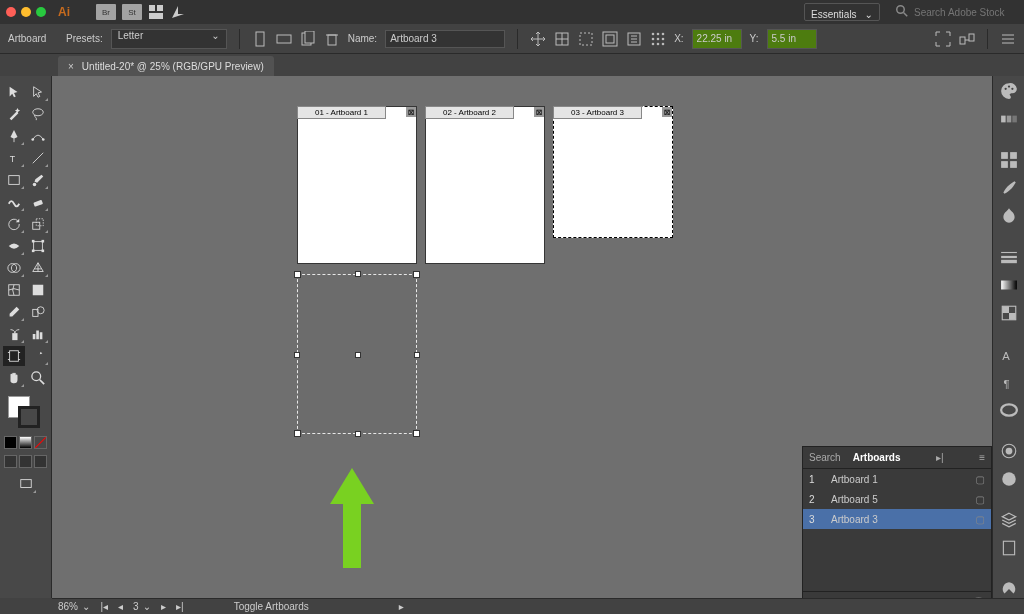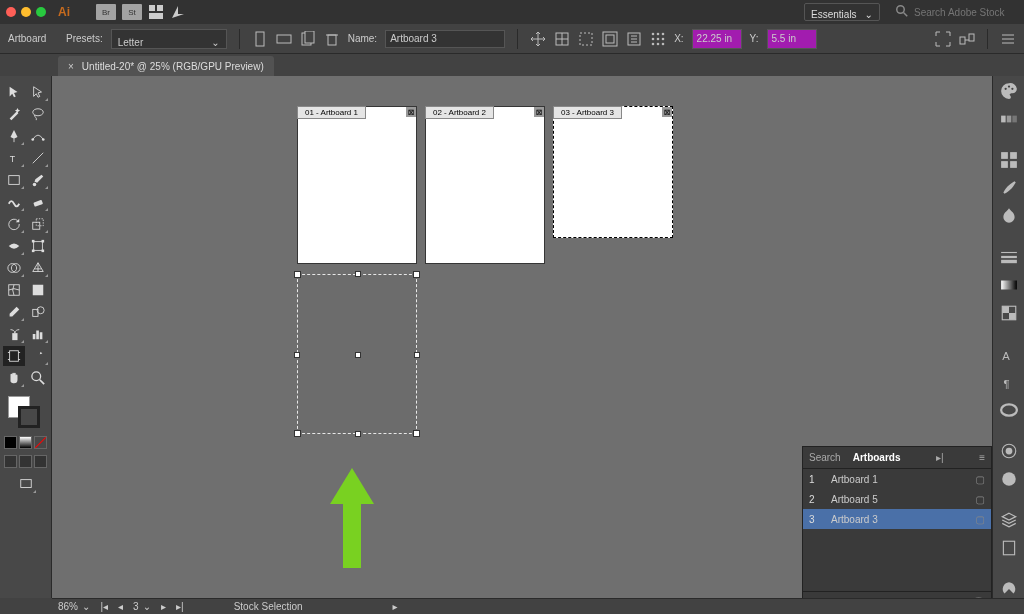--- a/index.html
+++ b/index.html
@@ -9,25 +9,25 @@
 .dot{width:10px;height:10px;border-radius:50%}
 .red{background:#ff5f57}.yellow{background:#ffbd2e}.green{background:#28c93f}
 .ai-logo{color:#c76b1e;font-weight:bold;font-size:12px;margin-right:20px}
 .topbtn{width:20px;height:16px;background:#a3a3a3;color:#333;display:flex;align-items:center;justify-content:center;font-size:8px;font-weight:normal;border-radius:1px}
 .topicon{width:16px;height:16px;color:#ccc;display:flex;align-items:center;justify-content:center}
 .spacer{flex:1}
 .ws-select{height:18px;display:flex;align-items:flex-end;color:#ddd;padding:0 6px;border:1px solid #555;border-radius:2px;gap:8px}
 .search-stock{display:flex;align-items:center;color:#888;gap:6px;margin-left:10px;margin-right:4px}
 .search-stock input{background:transparent;border:none;color:#ccc;width:100px}
 .controlbar{height:30px;background:#424242;border-bottom:1px solid #2a2a2a;display:flex;align-items:center;padding:0 8px;gap:8px;color:#ccc}
-.preset-select{width:116px;height:20px;background:#333;border:1px solid #555;color:#ccc;padding:0 6px;display:flex;align-items:flex-end;justify-content:space-between}
+.preset-select{width:116px;height:20px;background:#333;border:1px solid #555;color:#ccc;padding:0 6px;display:flex;align-items:flex-start;justify-content:space-between}
 .vbar{width:1px;height:20px;background:#2a2a2a;margin:0 4px}
 .ctl-icon{width:16px;height:16px;color:#bbb;display:flex;align-items:center;justify-content:center}
 .name-field{width:120px;height:18px;background:#333;border:1px solid #555;color:#ccc;padding:0 4px}
-.xyfield{width:50px;height:20px;background:#a21caf;border:1px solid #555;color:#ccc;padding:0 4px}
+.xyfield{width:50px;height:20px;background:#4d7c0f;border:1px solid #555;color:#ccc;padding:0 4px}
 .tabrow{height:22px;background:#424242;display:flex;align-items:flex-end;padding-left:58px}
 .doctab{height:20px;background:#525252;color:#ddd;padding:0 10px;display:flex;align-items:center;gap:8px;border-top-left-radius:3px;border-top-right-radius:3px;font-size:10px}
 .closex{color:#ccc;font-size:10px}
 .main{position:absolute;top:76px;left:0;right:0;bottom:16px;display:flex}
 .toolpanel{width:52px;background:#484848;border-right:1px solid #2a2a2a;display:flex;flex-direction:column;align-items:center;padding-top:6px;gap:0}
 .toolgrid{display:grid;grid-template-columns:22px 22px;gap:2px;margin-bottom:2px}
 .tool{width:22px;height:20px;color:#ddd;display:flex;align-items:center;justify-content:center;position:relative}
 .tool.active{background:#222}
 .tool svg{width:14px;height:14px}
 .tool .corner{position:absolute;right:1px;bottom:1px;width:0;height:0;border-left:3px solid transparent;border-bottom:3px solid #999}
@@ -37,21 +37,21 @@
 .mini-sw{display:flex;gap:2px;margin-top:4px}
 .mini-sw div{width:13px;height:13px;border:1px solid #666}
 .ms1{background:#000}.ms2{background:linear-gradient(#fff,#000)}.ms3{background:#484848;position:relative}
 .ms3:after{content:"";position:absolute;width:140%;height:1px;background:red;transform:rotate(-45deg);top:5px;left:-2px}
 .drawmode{display:flex;gap:2px;margin-top:6px}
 .drawmode div{width:13px;height:13px;border:1px solid #666;background:#333}
 .canvas{flex:1;background:#6f6f6f;position:relative;overflow:hidden}
 .rightpanels{width:32px;background:#484848;border-left:1px solid #2a2a2a;display:flex;flex-direction:column;align-items:center;padding-top:6px;gap:10px}
 .rp-icon{width:18px;height:18px;color:#bbb;display:flex;align-items:center;justify-content:center}
 .artboard{position:absolute;background:#fff;border:1px solid #363636}
-.ab-label{position:absolute;top:-1px;left:-1px;background:#e5e5e5;border:1px solid #888;color:#000;font-size:8px;padding:1px 7px;white-space:nowrap}
+.ab-label{position:absolute;top:-1px;left:-1px;background:#e5e5e5;border:1px solid #888;color:#000;font-size:8px;padding:1px 17px;white-space:nowrap}
 .ab-close{position:absolute;top:0;right:0;width:10px;height:10px;background:#999;font-size:8px;color:#000;display:flex;align-items:center;justify-content:center}
 .selected{border:1px dashed #000}
 .ghost{position:absolute;border:1.5px dashed #e8e8e8;background:rgba(0,0,0,0.02)}
 .handle{position:absolute;width:6px;height:6px;background:#fff;border:1px solid #333}
 .hc{position:absolute;width:7px;height:7px;background:#fff;border:1px solid #333}
 .arrow{position:absolute}
 .arrow-head{width:0;height:0;border-left:22px solid transparent;border-right:22px solid transparent;border-bottom:36px solid #79d121}
 .arrow-body{width:18px;height:64px;background:#79d121;margin:0 auto}
 .panel-layers{position:absolute;right:32px;bottom:0;width:190px;height:168px;background:#3a3a3a;border:1px solid #222;color:#ccc;display:flex;flex-direction:column}
 .pl-tabs{height:22px;display:flex;align-items:center;border-bottom:1px solid #222;padding:0 6px;gap:12px}
@@ -606,15 +606,15 @@
     <span>⌄</span>
   </div>
   <span>|◂</span>
   <span>◂</span>
   <div class="sb-sel">
     <span>3</span>
     <span>⌄</span>
   </div>
   <span>▸</span>
   <span>▸|</span>
-  <span style="margin-left:40px">Stock Selection</span>
+  <span style="margin-left:40px">Toggle Artboards</span>
   <span style="margin-left:80px">▸</span>
 </div>
 
 </body></html>

